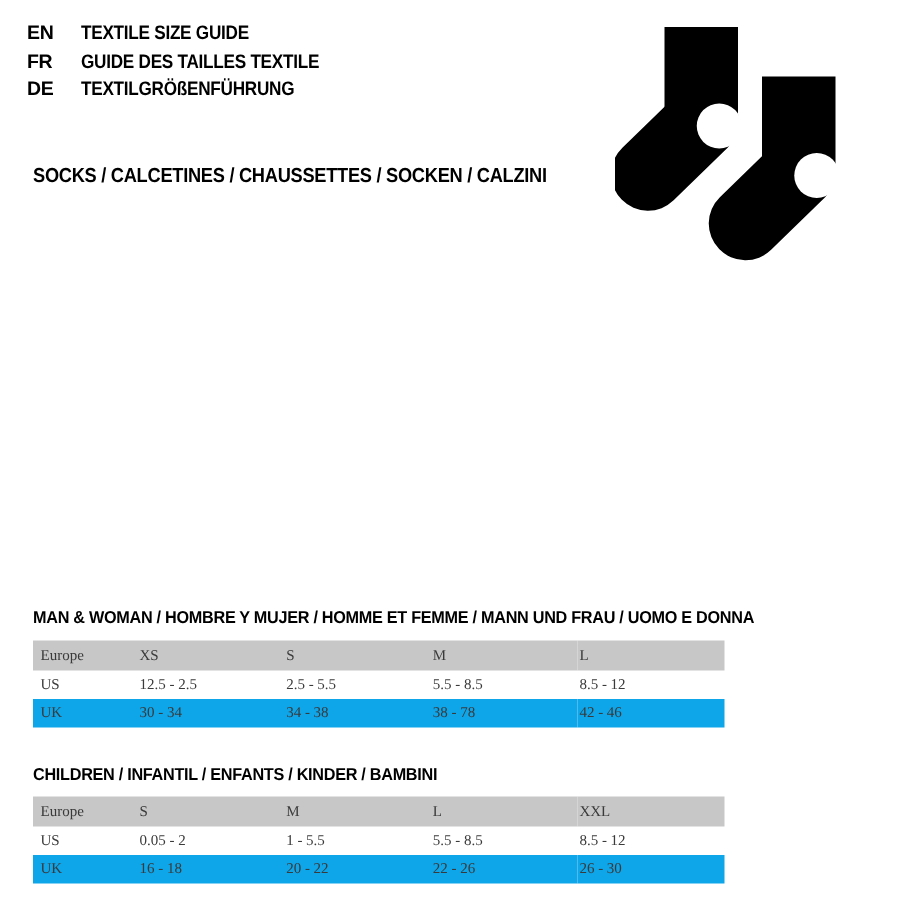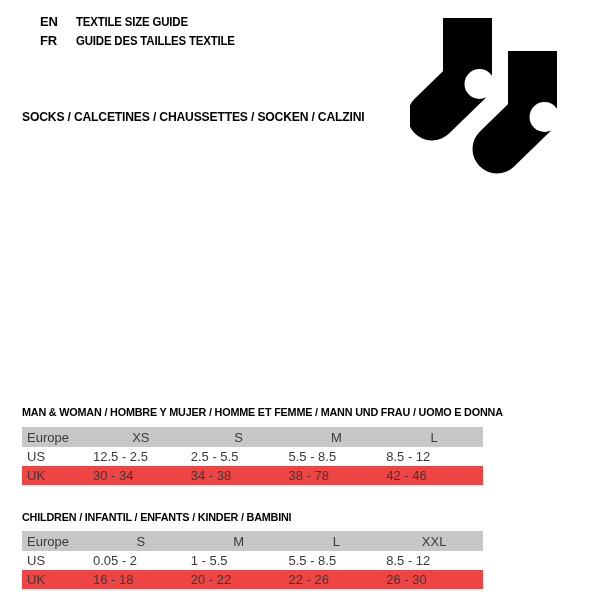--- a/index.html
+++ b/index.html
@@ -9,21 +9,21 @@
     overflow: hidden;
   }
   body {
     position: relative;
     font-family: "Liberation Sans", "DejaVu Sans", sans-serif;
     color: #000;
   }
   .abs { position: absolute; }
 
   
-  .lang-block { left: 40px; top: 13px; }
+  .lang-block { left: 18px; top: 13px; }
   .lang-row {
     display: flex;
     line-height: 18.6px;
     font-size: 13px;
     font-weight: 700;
     letter-spacing: -0.2px;
     white-space: nowrap;
   }
   .lang-code { width: 36px; flex: none; }
   .lang-text { transform: scaleX(0.88); transform-origin: 0 50%; }
@@ -51,52 +51,57 @@
     color: #000;
   }
   #title-adults   { left: 22px; top: 406px; }
   #title-children { left: 22px; top: 511px; }
 
   
   table.size {
     border-collapse: collapse;
     table-layout: fixed;
     width: 461px;
-    font-size: 13px;
+    font-size: 10px;
     color: #3a3a3a;
+    font-family: Liberation Serif, serif;
   }
   #table-adults   { left: 22px; top: 427px; }
   #table-children { left: 22px; top: 531px; }
   table.size th {
     background: #c7c7c7;
     font-weight: 400;
     height: 18px;
-    text-align: center;
+    text-align: left;
     vertical-align: middle;
   }
   table.size td {
     height: 17px;
     text-align: left;
     vertical-align: middle;
   }
   table.size .c0 { text-align: left; padding-left: 5px; }
-  table.size tr.alt { background: #ef4444; }
+  table.size tr.alt { background: #0ea5e9; }
   col.region-col { width: 70px; }
 </style>
 </head>
 <body>
 
 <div class="abs lang-block">
   <div class="lang-row">
     <span class="lang-code">EN</span>
     <span class="lang-text">TEXTILE SIZE GUIDE</span>
   </div>
   <div class="lang-row">
     <span class="lang-code">FR</span>
     <span class="lang-text">GUIDE DES TAILLES TEXTILE</span>
+  </div>
+  <div class="lang-row">
+    <span class="lang-code">DE</span>
+    <span class="lang-text">TEXTILGRÖßENFÜHRUNG</span>
   </div>
 </div>
 
 <div class="abs category-line">SOCKS / CALCETINES / CHAUSSETTES / SOCKEN / CALZINI</div>
 
 <svg class="abs socks-svg" width="150" height="168" viewBox="0 0 150 168" aria-hidden="true">
   <g>
     <rect x="33" y="5" width="49" height="63" fill="#000000"></rect>
     <line x1="58" y1="68" x2="22" y2="103" stroke="#000000" stroke-width="49" stroke-linecap="round"></line>
     <circle cx="69.5" cy="71" r="15" fill="#ffffff"></circle>

